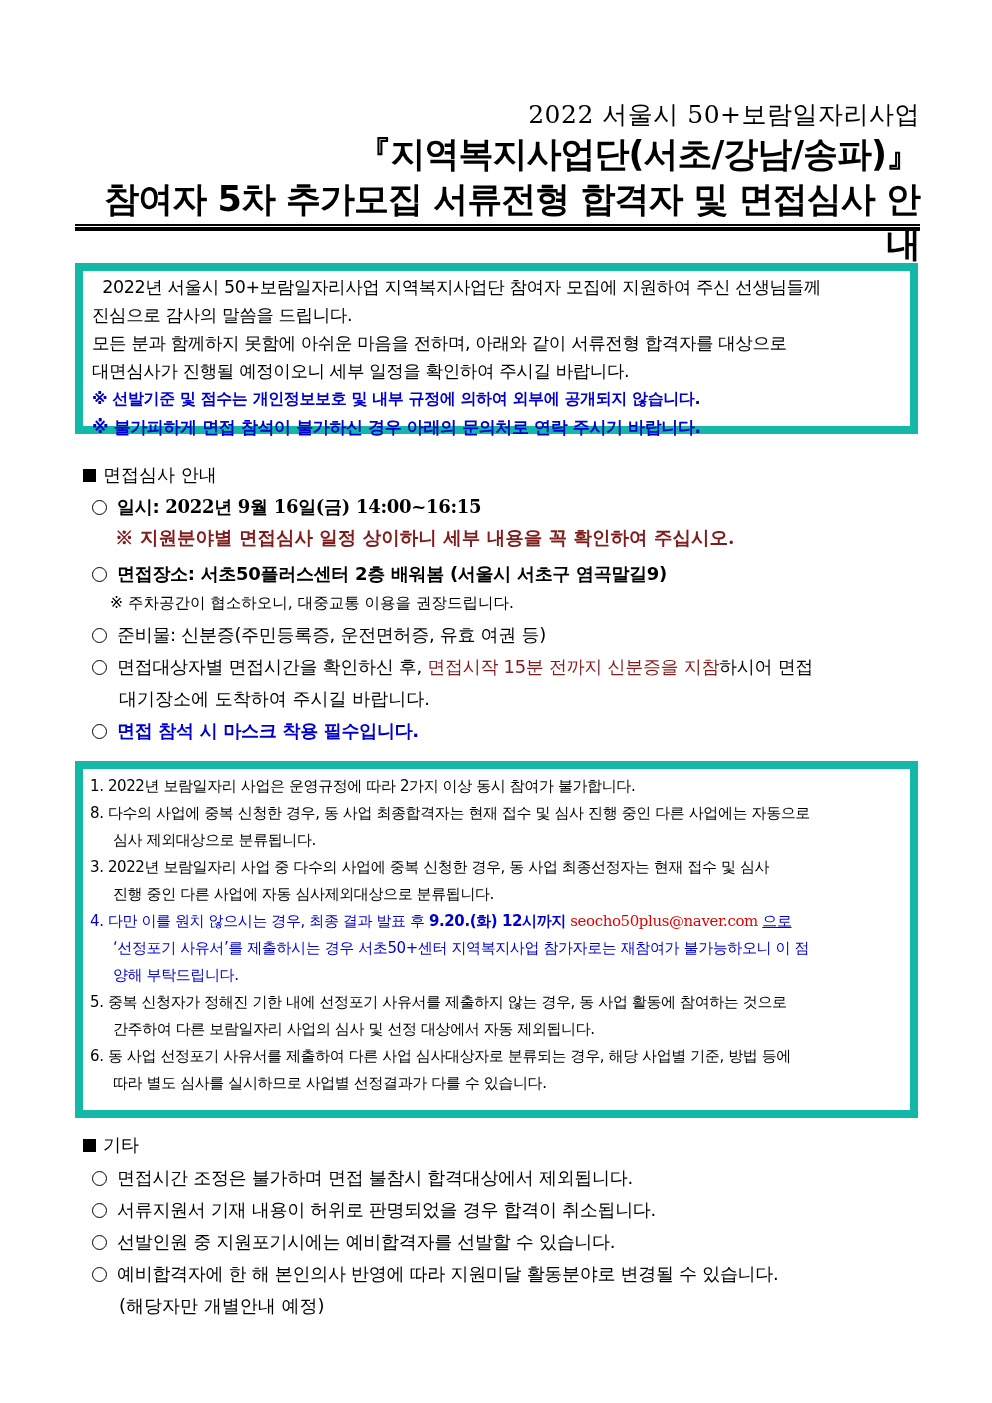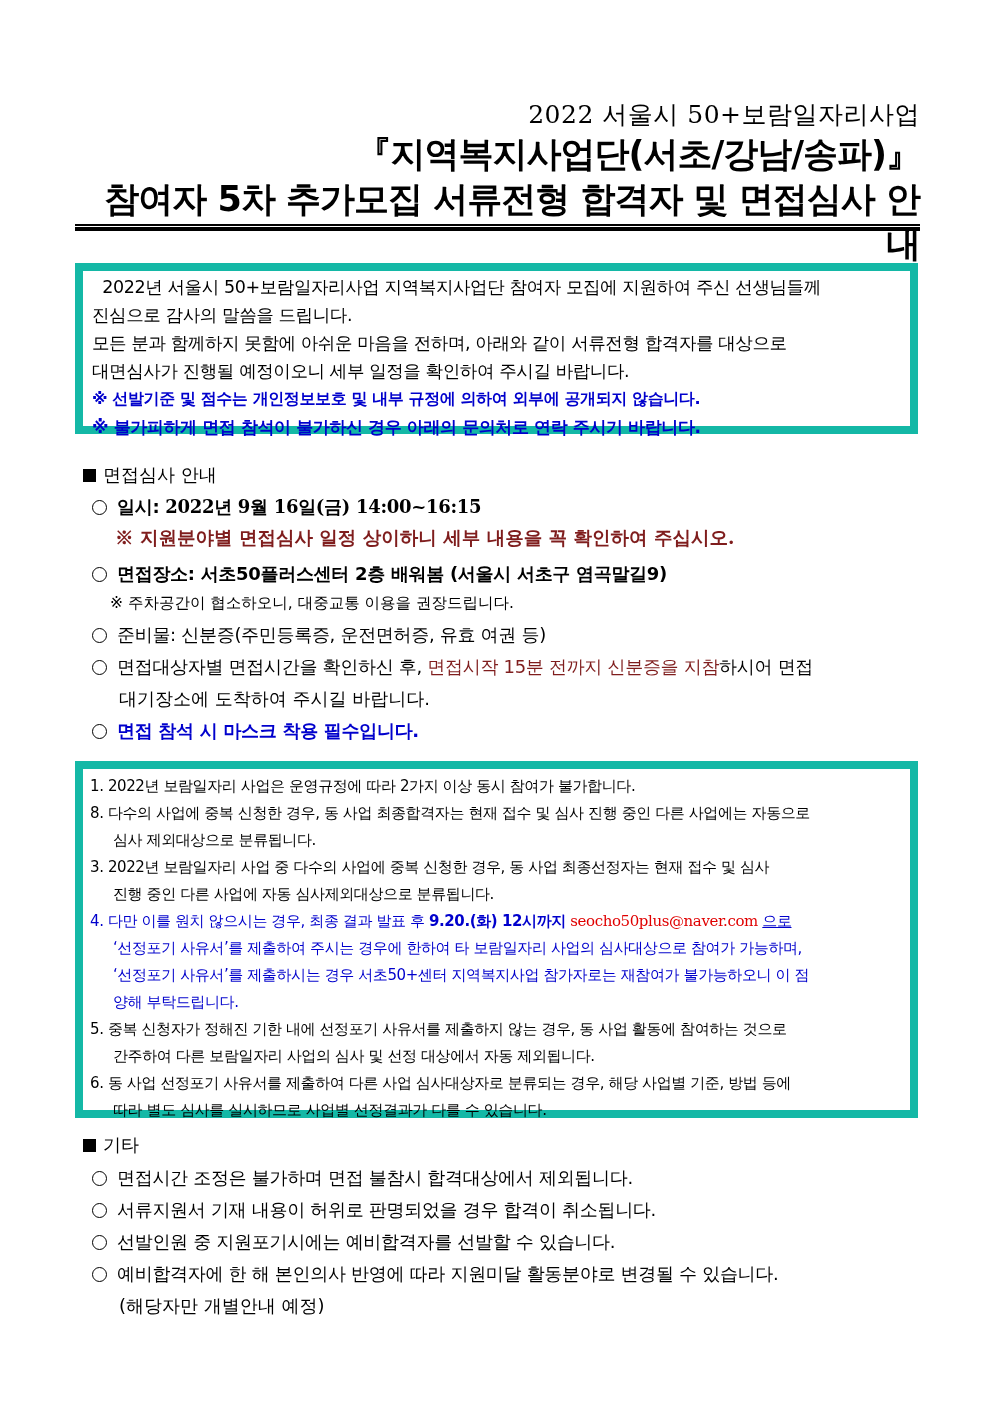--- a/index.html
+++ b/index.html
@@ -110,21 +110,20 @@
   <div class="ni">1. 2022년 보람일자리 사업은 운영규정에 따라 2가지 이상 동시 참여가 불가합니다.</div>
   <div class="ni">8. 다수의 사업에 중복 신청한 경우, 동 사업 최종합격자는 현재 접수 및 심사 진행 중인 다른 사업에는 자동으로</div>
   <div class="ni cont">심사 제외대상으로 분류됩니다.</div>
   <div class="ni">3. 2022년 보람일자리 사업 중 다수의 사업에 중복 신청한 경우, 동 사업 최종선정자는 현재 접수 및 심사</div>
   <div class="ni cont">진행 중인 다른 사업에 자동 심사제외대상으로 분류됩니다.</div>
   <div class="ni blue">
     <span>4. 다만 이를 원치 않으시는 경우, 최종 결과 발표 후 </span><span class="bold">9.20.(화) 12시까지</span>
     <span class="email">seocho50plus@naver.com</span>
     <span class="ul-blue">으로</span>
   </div>
-  <div class="ni cont blue">‘선정포기 사유서’를 제출하여 주시는 경우에 한하여 타 보람일자리 사업의 심사대상으로 참여가 가능하며,</div>
   <div class="ni cont blue">‘선정포기 사유서’를 제출하시는 경우 서초50+센터 지역복지사업 참가자로는 재참여가 불가능하오니 이 점</div>
   <div class="ni cont blue">양해 부탁드립니다.</div>
   <div class="ni">5. 중복 신청자가 정해진 기한 내에 선정포기 사유서를 제출하지 않는 경우, 동 사업 활동에 참여하는 것으로</div>
   <div class="ni cont">간주하여 다른 보람일자리 사업의 심사 및 선정 대상에서 자동 제외됩니다.</div>
   <div class="ni">6. 동 사업 선정포기 사유서를 제출하여 다른 사업 심사대상자로 분류되는 경우, 해당 사업별 기준, 방법 등에</div>
   <div class="ni cont">따라 별도 심사를 실시하므로 사업별 선정결과가 다를 수 있습니다.</div>
 </div>
 
 <div class="section-head" style="top:1132px;">
   <span class="sq"></span><span>기타</span>

